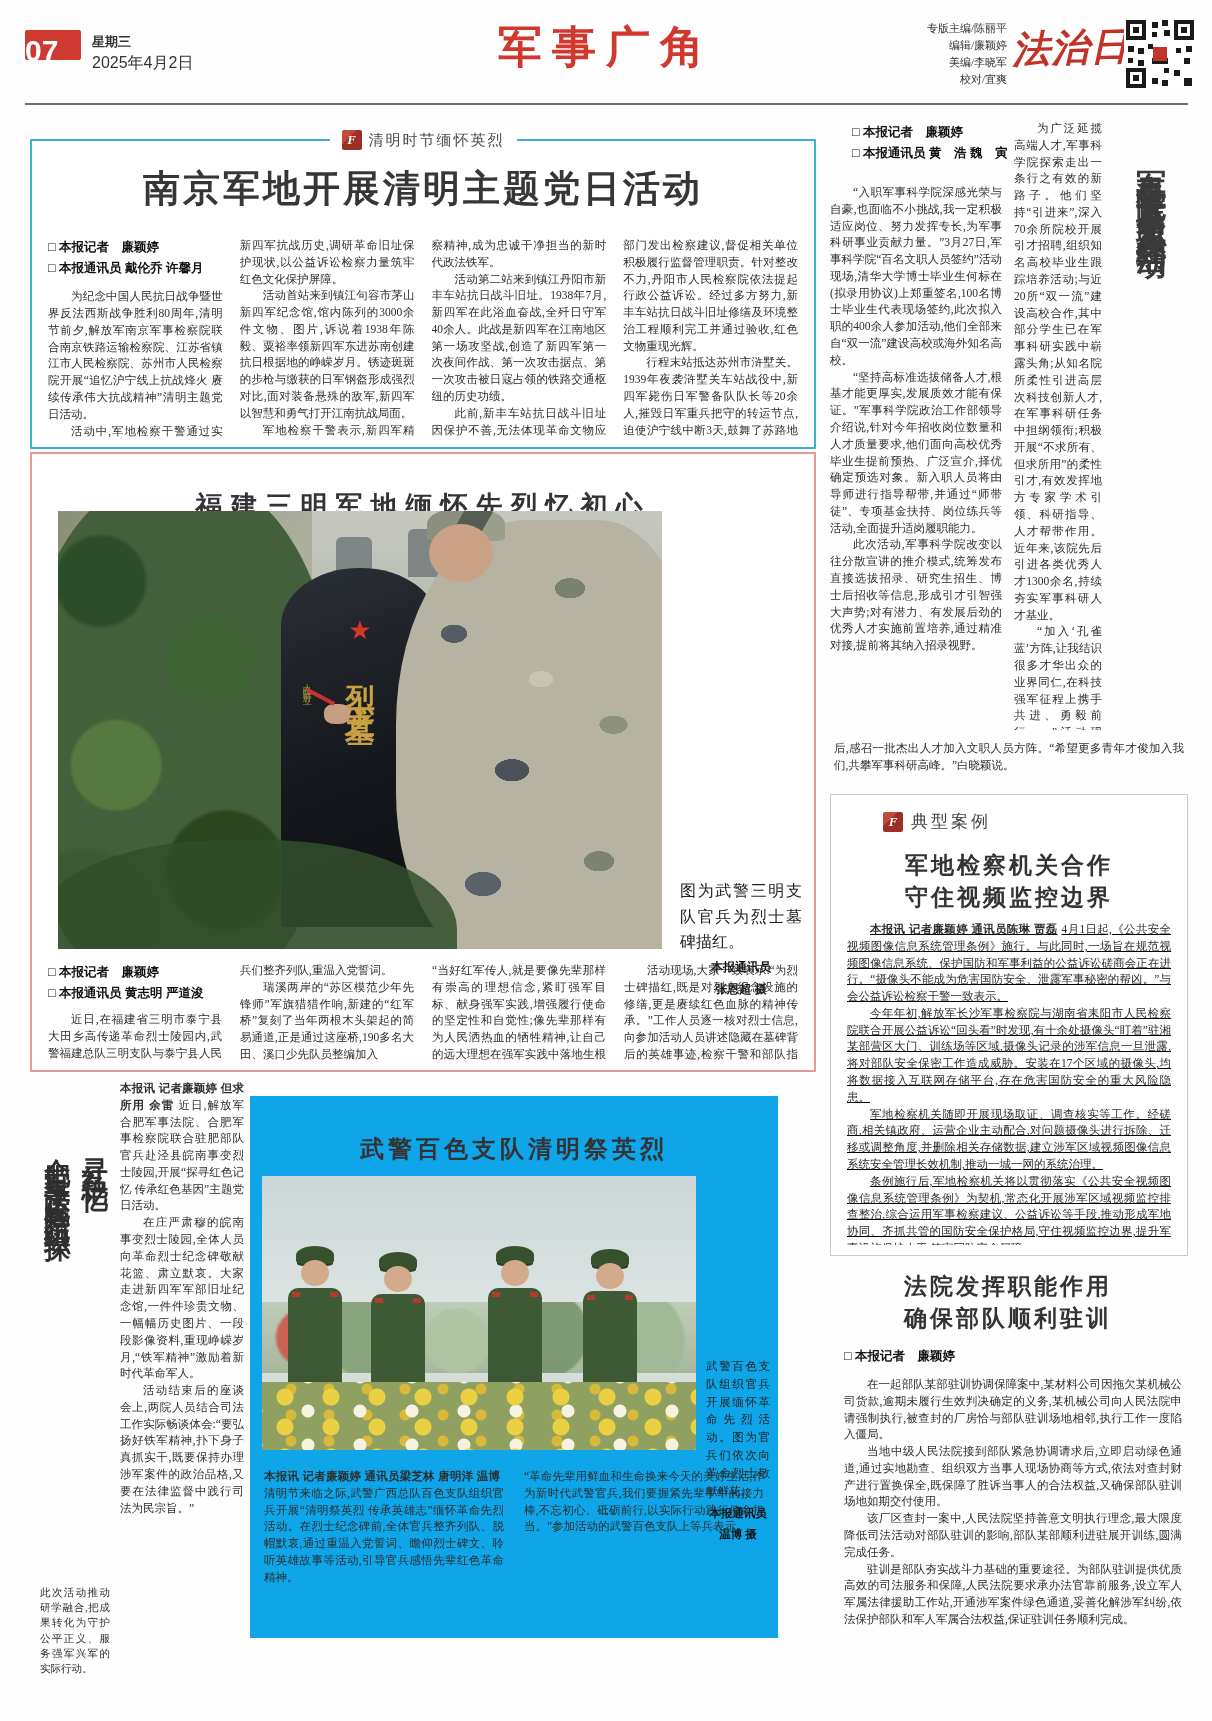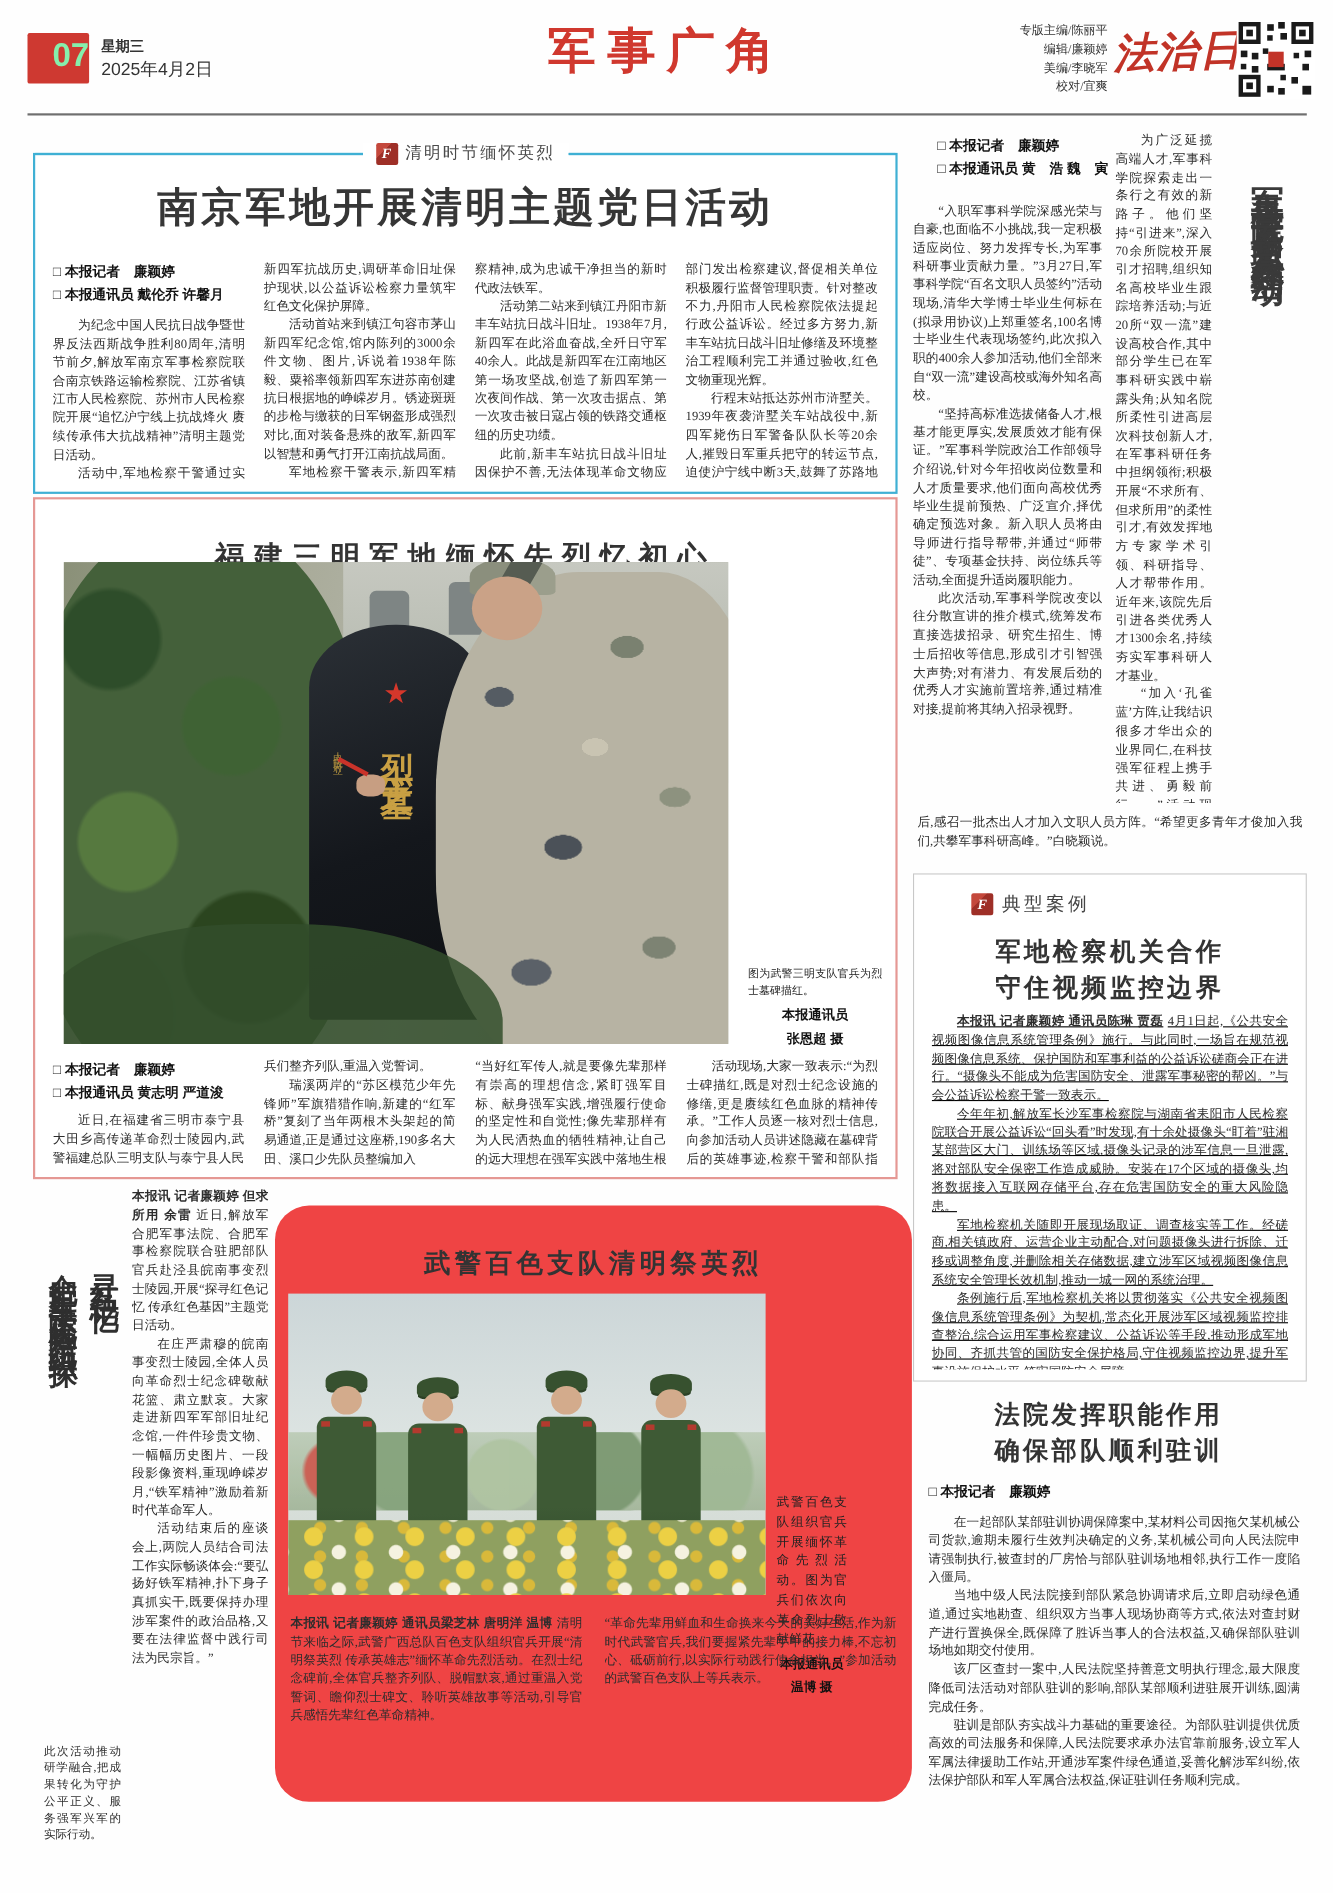--- a/index.html
+++ b/index.html
@@ -1,21 +1,21 @@
 <!DOCTYPE html>
 <html><head>
 <meta charset="utf-8">
 <style>
   html,body{margin:0;padding:0;background:#e8e8e8;}
   #page{position:relative;width:1212px;height:1721px;background:#fefefe;margin:0 auto;overflow:hidden;
         font-family:"Liberation Serif","DejaVu Serif",serif;}
   .abs{position:absolute;}
   
-  .pageno{left:25px;top:30px;width:56px;height:46px;background:#ce3931;color:#86efac;
-          font:700 30px/42px "Liberation Sans","DejaVu Sans",sans-serif;text-align:right;border-radius:2px;}
+  .pageno{left:25px;top:30px;width:56px;height:30px;background:#ce3931;color:#ffffff;
+          font:700 30px/42px "Liberation Sans","DejaVu Sans",sans-serif;text-align:left;border-radius:2px;}
   .dateblk{left:92px;top:33px;color:#333;font-family:"Liberation Sans",sans-serif;}
   .dateblk .wd{font-weight:700;font-size:13px;}
   .dateblk .dt{font-size:16px;margin-top:2px;}
   .sectitle{left:0;width:1212px;top:22px;text-align:center;color:#d0382e;
             font:700 44px/50px "Liberation Sans","DejaVu Sans",sans-serif;letter-spacing:10px;}
   .editors{left:855px;top:20px;width:152px;text-align:right;font-size:11px;line-height:1.55;color:#333;}
   .masthead{left:1012px;top:24px;font:700 38px/46px "Liberation Serif",serif;color:#c13327;
             font-style:italic;letter-spacing:1px;transform:rotate(-2deg);}
   .qr{left:1124px;top:18px;width:72px;height:72px;}
   .hrule{left:25px;top:103px;width:1163px;border-top:2px solid #6f6f6f;}
@@ -71,33 +71,33 @@
           radial-gradient(ellipse 28px 18px at 75% 45%,#8d927f 50%,transparent 51%),
           radial-gradient(ellipse 36px 24px at 30% 80%,#5b6168 50%,transparent 51%),
           radial-gradient(ellipse 30px 20px at 70% 75%,#7d8373 50%,transparent 51%),
           radial-gradient(ellipse 24px 16px at 50% 35%,#c9c4b2 50%,transparent 51%);}
   .p1head{position:absolute;right:28%;top:3%;width:64px;height:58px;background:#caa287;border-radius:50%;}
   .p1cap{position:absolute;right:26%;top:-1%;width:78px;height:34px;border-radius:50% 50% 10% 10%;
         background:linear-gradient(120deg,#8b8f7d 0 40%,#565c52 41% 70%,#9b9e8c 71%);}
   .p1hand{position:absolute;left:44%;top:44%;width:26px;height:20px;background:#c79e82;border-radius:40%;}
   .p1pen{position:absolute;left:41%;top:42%;width:30px;height:4px;background:#c9332a;transform:rotate(28deg);}
   .smcaption{position:absolute;left:648px;top:424px;width:122px;}
-  .smcaption .cap{font-size:10px;line-height:1.6;text-align:justify;color:#222;margin:0;}
+  .smcaption .cap{font-size:16px;line-height:1.6;text-align:justify;color:#222;margin:0;}
   .smcaption .cr{font:700 12px/1.7 "Liberation Sans",sans-serif;text-align:center;color:#111;margin:2px 0 0;}
   .smcols{position:absolute;left:16px;right:16px;top:508px;bottom:8px;gap:18px;}
   
   .hf{left:40px;top:1080px;width:204px;height:560px;}
   .hfleft{position:absolute;left:0;top:58px;width:74px;display:flex;gap:4px;}
   .hfv{writing-mode:vertical-rl;font:700 26px/1.3 "Liberation Sans",sans-serif;color:#2f2f2f;letter-spacing:7px;}
   .hfunder{position:absolute;left:0;top:505px;width:70px;}
   .hfunder p{font-size:10.5px;line-height:1.45;text-align:justify;margin:0;color:#2d2d2d;}
   .hfright{position:absolute;left:80px;right:0;top:0;bottom:0;overflow:hidden;}
   .hfright .bt{font-size:11.5px;}
   
-  .bsbox{left:250px;top:1096px;width:579px;height:542px;background:#ef4444;border-radius:31px;}
+  .bsbox{left:250px;top:1096px;width:528px;height:542px;background:#0ea5e9;}
   .bshead{position:absolute;top:18px;left:0;right:0;text-align:center;
           font:700 24px/30px "Liberation Sans",sans-serif;color:#333;letter-spacing:4px;}
   .photo2{position:absolute;left:12px;top:80px;width:434px;height:274px;overflow:hidden;
           background:linear-gradient(180deg,#ccd6d8 0%,#dde4e2 50%,#cfd6cd 100%);}
   .p2trees{position:absolute;left:0;right:0;top:46%;height:26%;opacity:.85;
       background:radial-gradient(circle at 10% 50%,#c84c3f 0 7%,transparent 8%),
         radial-gradient(circle at 25% 40%,#7a9b6e 0 14%,transparent 15%),
         radial-gradient(circle at 45% 55%,#a8bf98 0 13%,transparent 14%),
         radial-gradient(circle at 65% 45%,#6f8f63 0 15%,transparent 16%),
         radial-gradient(circle at 85% 55%,#97b28a 0 14%,transparent 15%),

